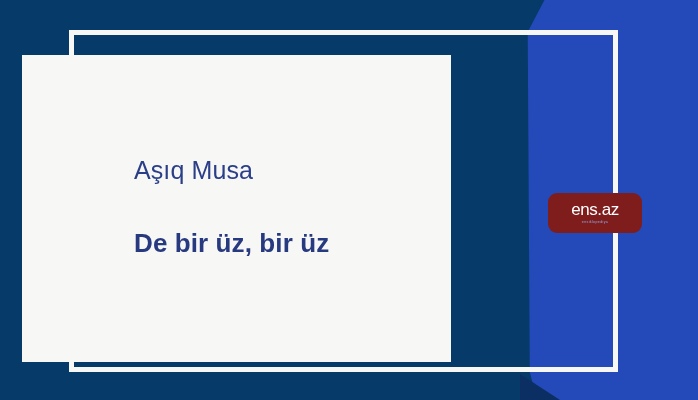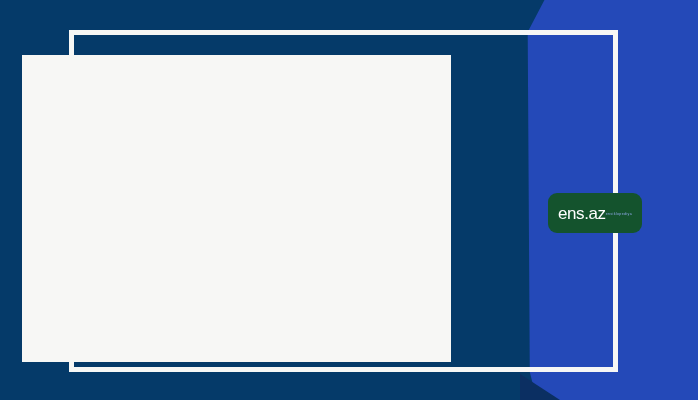--- a/index.html
+++ b/index.html
@@ -107,24 +107,24 @@
   }
 
   
   .logo-badge {
     position: absolute;
     left: 548px;
     top: 193px;
     width: 94px;
     height: 40px;
     border-radius: 9px;
-    background: #14532d;
+    background: #7f1d1d;
     z-index: 6;
     display: flex;
-    flex-direction: row;
+    flex-direction: column;
     align-items: center;
     justify-content: center;
     overflow: hidden;
   }
 
   .logo-wordmark {
     color: #ffffff;
     font-size: 17px;
     font-weight: 400;
     letter-spacing: -0.4px;
@@ -145,20 +145,22 @@
 
 <div id="stage">
 
   <div class="accent-band"></div>
   <div class="band-notch"></div>
 
   <div class="frame"></div>
 
   <div class="card">
     <div class="text-block">
+      <div class="title-line">Aşıq Musa</div>
+      <div class="subtitle">De bir üz, bir üz</div>
     </div>
   </div>
 
   <div class="logo-badge">
     <div class="logo-wordmark">ens.az</div>
     <div class="logo-tagline">ensiklopediya</div>
   </div>
 
 </div>
 

